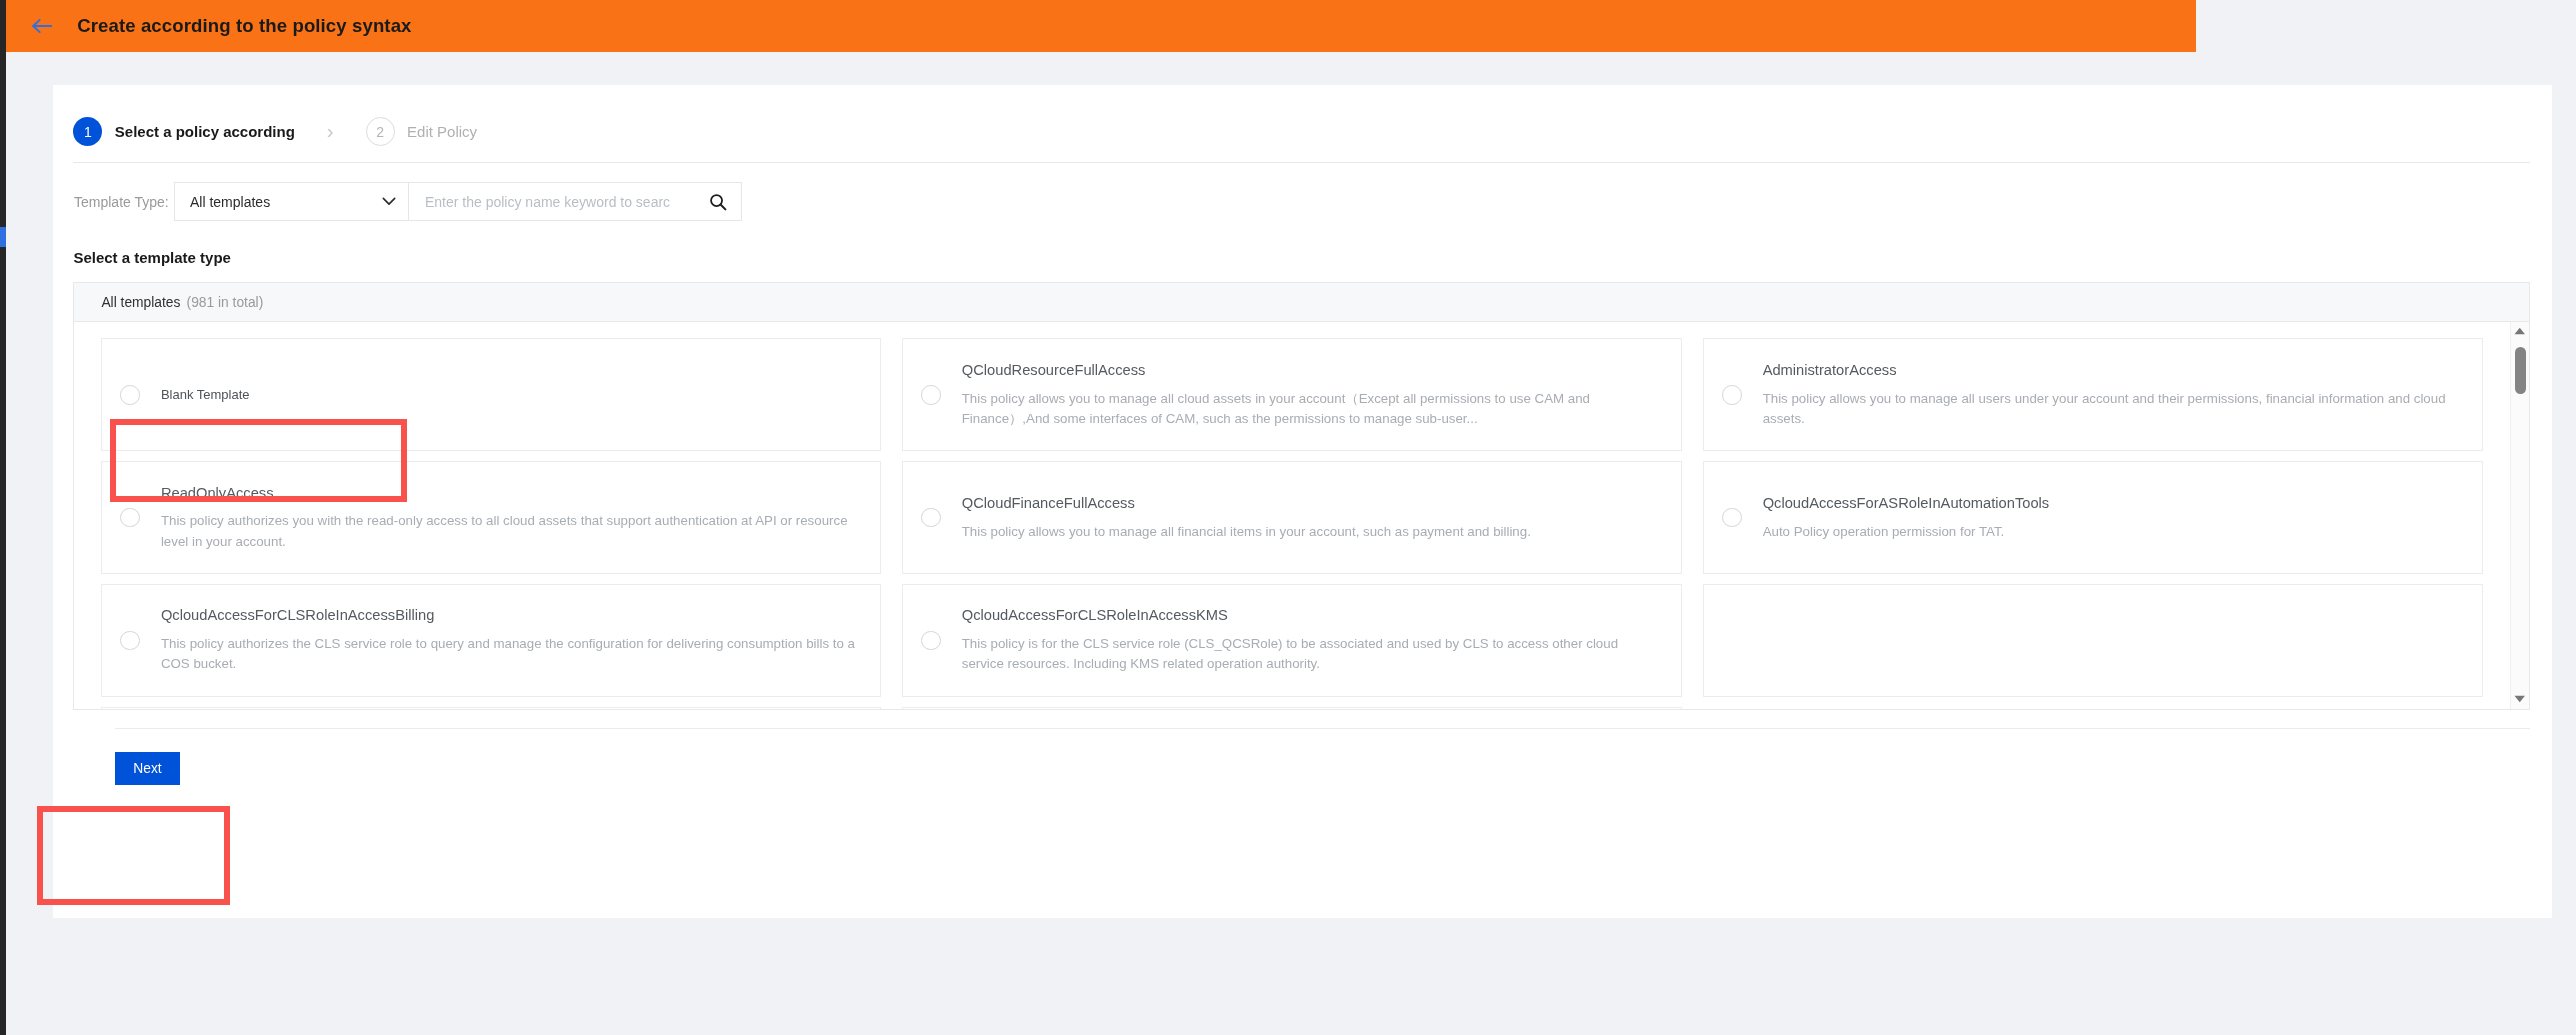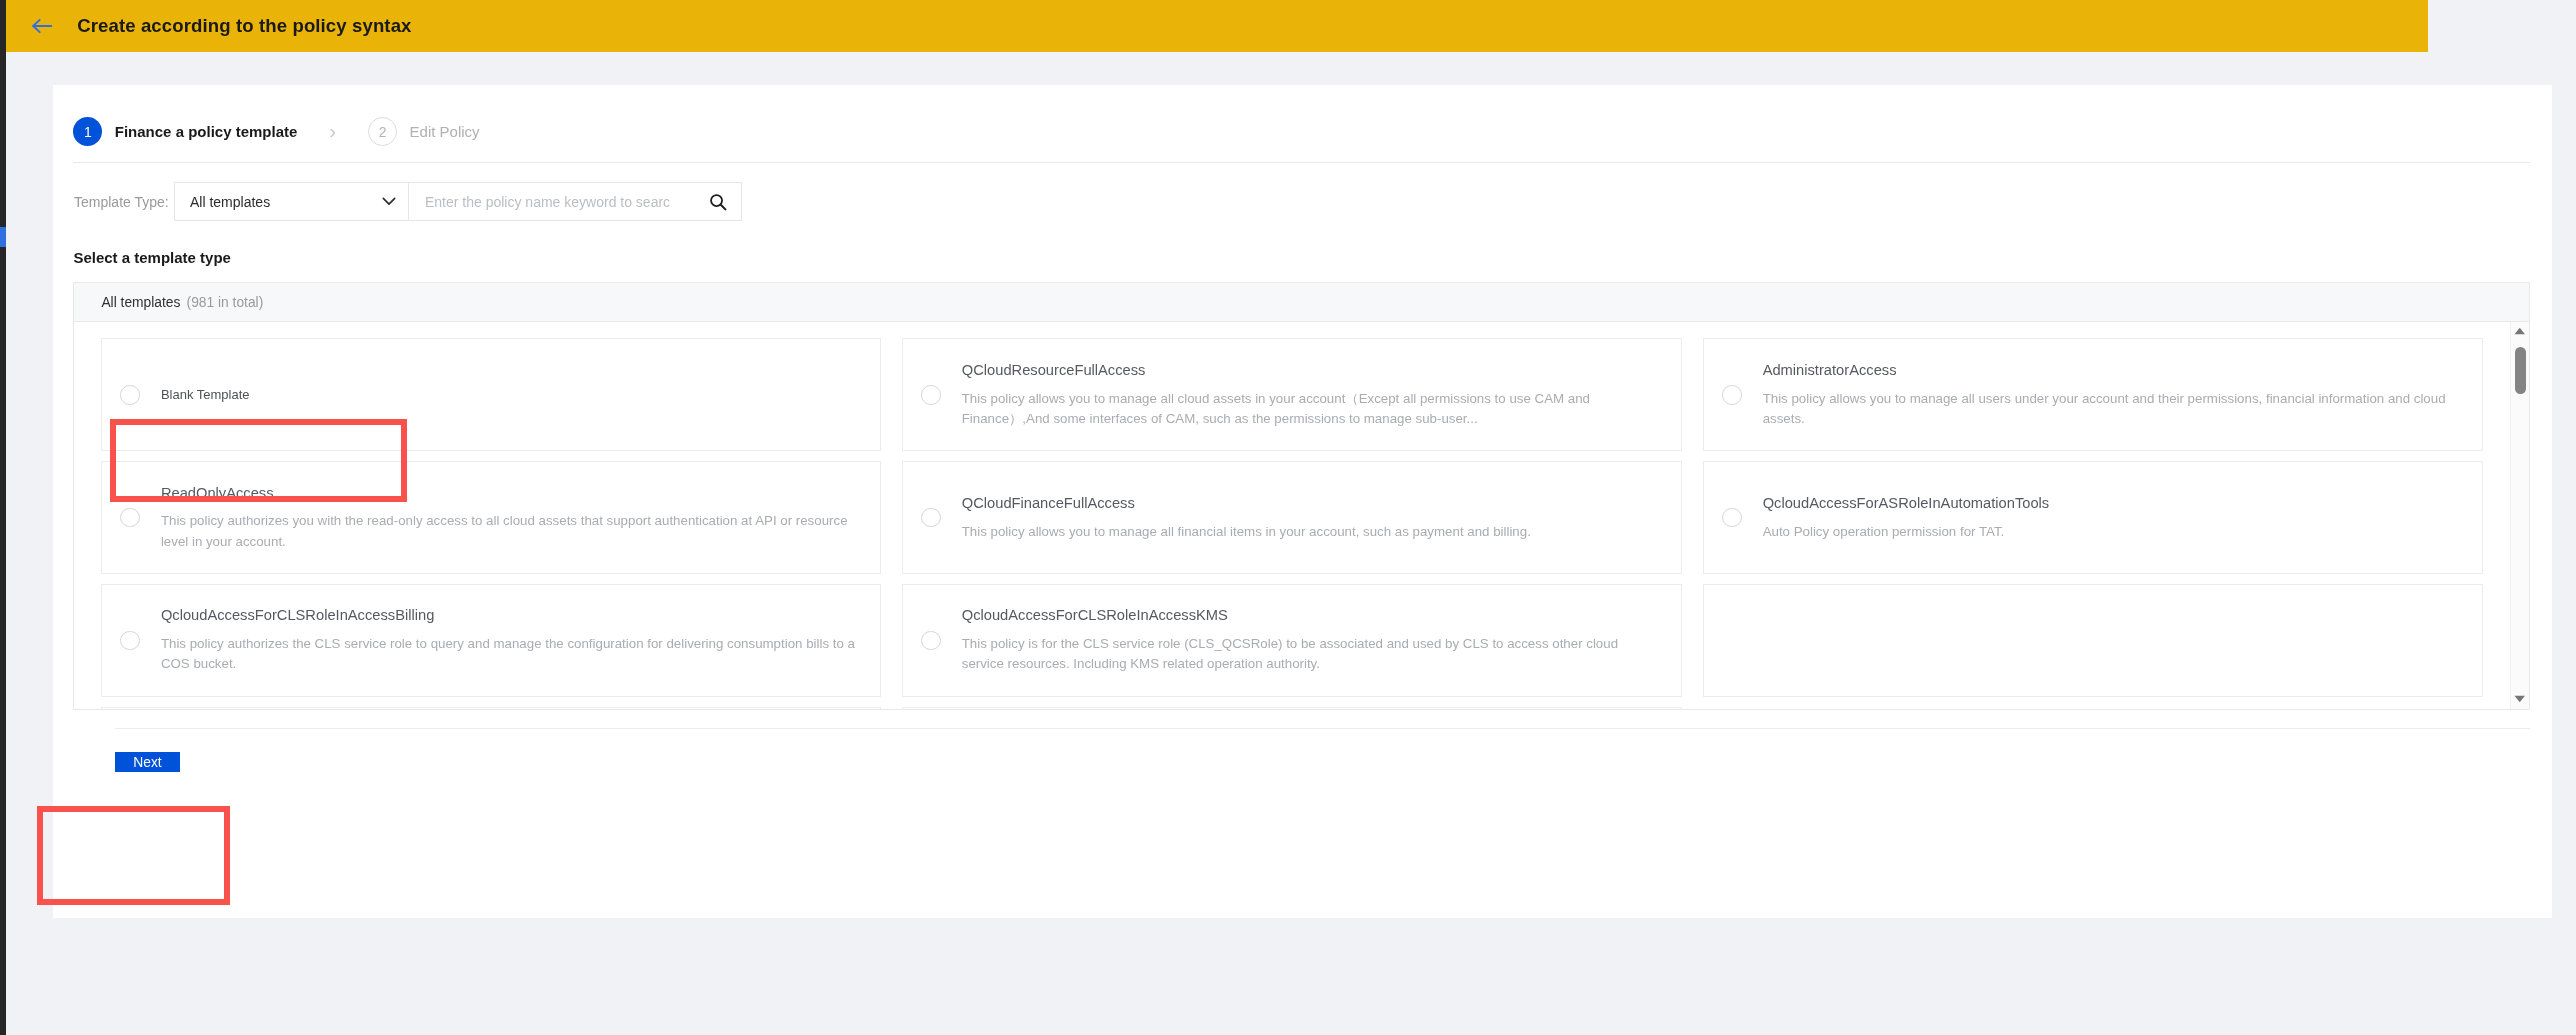--- a/index.html
+++ b/index.html
@@ -27,22 +27,22 @@
     left: 0; top: 227px;
     width: 6.2px; height: 19.5px;
     background: #2f6fe0;
     z-index: 41;
   }
 
   
   .topbar {
     position: absolute;
     left: 6.2px; top: 0;
-    width: 2422px; height: 52px;
-    background: #eab308;
+    width: 2190px; height: 52px;
+    background: #f97316;
     display: flex;
     align-items: center;
     box-sizing: border-box;
     padding-left: 19.5px;
   }
   .back-arrow {
     width: 32px; height: 32px;
     display: flex;
     align-items: center;
     justify-content: center;
@@ -325,21 +325,21 @@
   .footer-divider {
     height: 0.9px;
     background: #e9ebee;
     margin: 18px 22px 0 62px;
   }
   .footer {
     padding: 23px 0 0 62px;
   }
   .next-btn {
     width: 65px;
-    height: 20px;
+    height: 33px;
     background: #0052d9;
     color: #ffffff;
     border: none;
     font-size: 13.8px;
     font-family: "Liberation Sans", sans-serif;
     cursor: pointer;
     display: flex;
     align-items: center;
     justify-content: center;
   }
@@ -358,21 +358,21 @@
     </svg>
   </div>
   <div class="page-title">Create according to the policy syntax</div>
 </div>
 
 <div class="content-card">
 
   <div class="stepper">
     <div class="step">
       <div class="step-circle active">1</div>
-      <div class="step-label active">Finance a policy template</div>
+      <div class="step-label active">Select a policy according</div>
     </div>
     <div class="step-sep">›</div>
     <div class="step">
       <div class="step-circle inactive">2</div>
       <div class="step-label inactive">Edit Policy</div>
     </div>
   </div>
 
   <div class="divider"></div>
 

